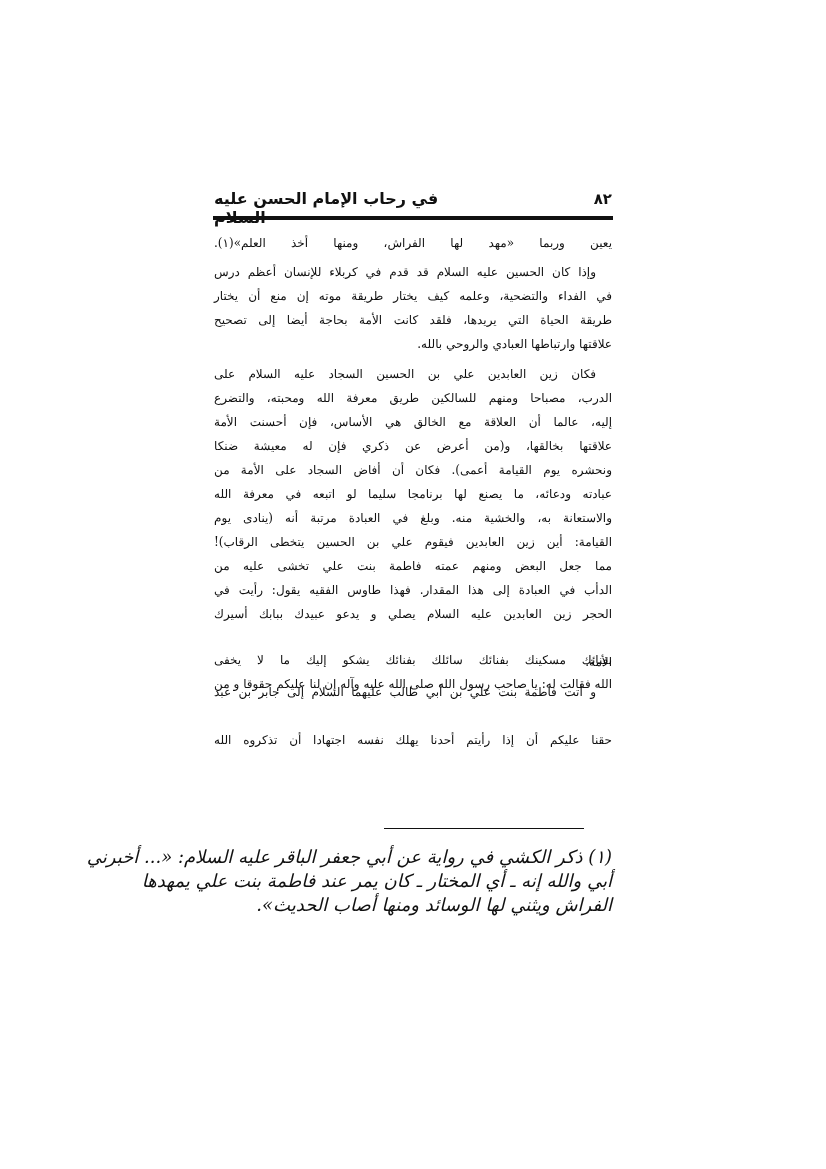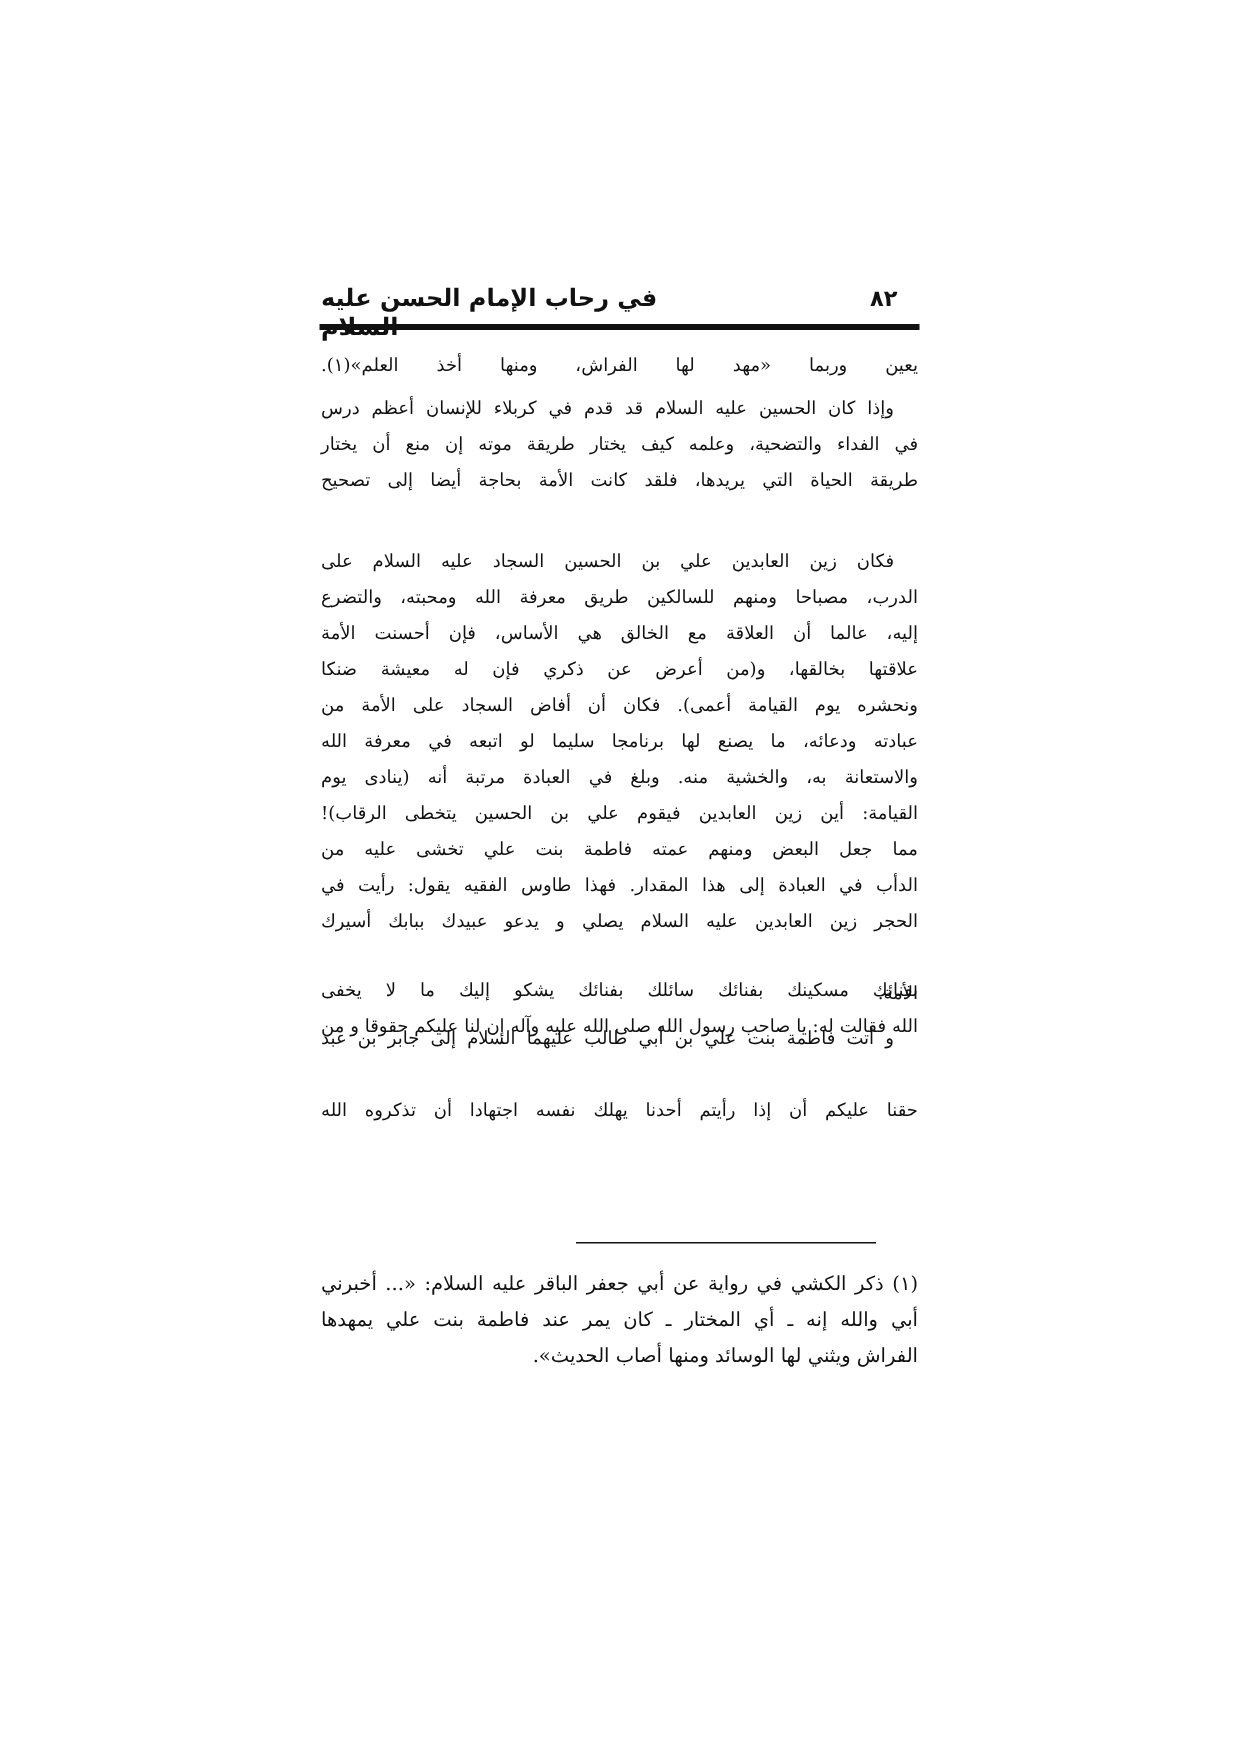--- a/index.html
+++ b/index.html
@@ -1,43 +1,44 @@
 <!DOCTYPE html>
 <html><head>
 <meta charset="utf-8">
 <style>
   html, body { margin: 0; padding: 0; background: #ffffff; }
   body { width: 826px; height: 1169px; position: relative; overflow: hidden;
          font-family: "DejaVu Serif", "Liberation Serif", serif; color: #111; }
   .page { position: absolute; left: 0; top: 0; width: 826px; height: 1169px; }
   .header-title { position: absolute; left: 214px; top: 189px; width: 260px; text-align: left;
                   direction: rtl; font-family: "DejaVu Sans", sans-serif; font-weight: bold; font-size: 16px; }
-  .page-number { position: absolute; left: 580px; top: 190px; width: 32px; 
+  .page-number { position: absolute; left: 580px; top: 190px; width: 32px; text-align: right;
                  font-family: "DejaVu Sans", sans-serif; font-weight: bold; font-size: 15px; }
   .header-rule { position: absolute; left: 213px; top: 216px; width: 400px; height: 4px; background: #111; }
   .line { position: absolute; left: 214px; width: 398px; height: 24px; line-height: 24px;
           direction: rtl; text-align: justify; text-align-last: justify; font-size: 12px; white-space: nowrap; }
   .line.last { text-align-last: right; }
   .line.indent { padding-right: 16px; width: 382px; }
   .footnote-rule { position: absolute; left: 384px; top: 828px; width: 200px; height: 1px; background: #111; }
-  .fn { font-size: 13px; }
+  .fn { font-size: 18px; font-style: italic; }
 </style>
 </head>
 <body>
 
 <div class="page">
   <div class="header-title">في رحاب الإمام الحسن عليه السلام</div>
   <div class="page-number">٨٢</div>
   <div class="header-rule"></div>
 
   <div class="line" style="top:231px">يعين وربما «مهد لها الفراش، ومنها أخذ العلم»(١).</div>
 
   <div class="line indent" style="top:260px">وإذا كان الحسين عليه السلام قد قدم في كربلاء للإنسان أعظم درس</div>
   <div class="line" style="top:284px">في الفداء والتضحية، وعلمه كيف يختار طريقة موته إن منع أن يختار</div>
   <div class="line" style="top:308px">طريقة الحياة التي يريدها، فلقد كانت الأمة بحاجة أيضا إلى تصحيح</div>
+  <div class="line last" style="top:332px">علاقتها وارتباطها العبادي والروحي بالله.</div>
 
   <div class="line indent" style="top:362px">فكان زين العابدين علي بن الحسين السجاد عليه السلام على</div>
   <div class="line" style="top:386px">الدرب، مصباحا ومنهم للسالكين طريق معرفة الله ومحبته، والتضرع</div>
   <div class="line" style="top:410px">إليه، عالما أن العلاقة مع الخالق هي الأساس، فإن أحسنت الأمة</div>
   <div class="line" style="top:434px">علاقتها بخالقها، و(من أعرض عن ذكري فإن له معيشة ضنكا</div>
   <div class="line" style="top:458px">ونحشره يوم القيامة أعمى). فكان أن أفاض السجاد على الأمة من</div>
   <div class="line" style="top:482px">عبادته ودعائه، ما يصنع لها برنامجا سليما لو اتبعه في معرفة الله</div>
   <div class="line" style="top:530px">القيامة: أين زين العابدين فيقوم علي بن الحسين يتخطى الرقاب)!</div>
   <div class="line" style="top:506px">والاستعانة به، والخشية منه. وبلغ في العبادة مرتبة أنه (ينادى يوم</div>
   <div class="line" style="top:554px">مما جعل البعض ومنهم عمته فاطمة بنت علي تخشى عليه من</div>

